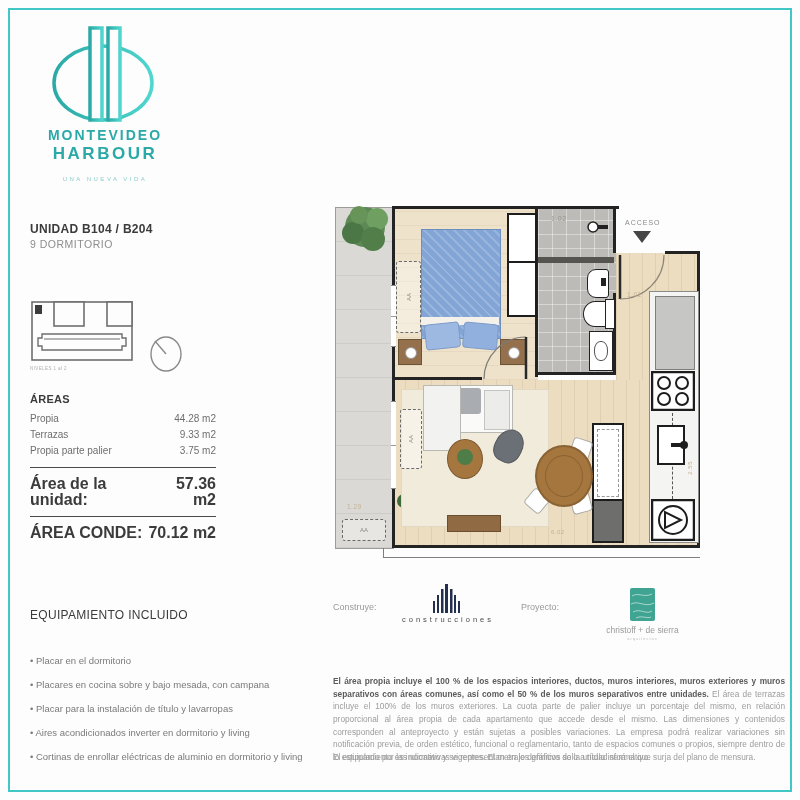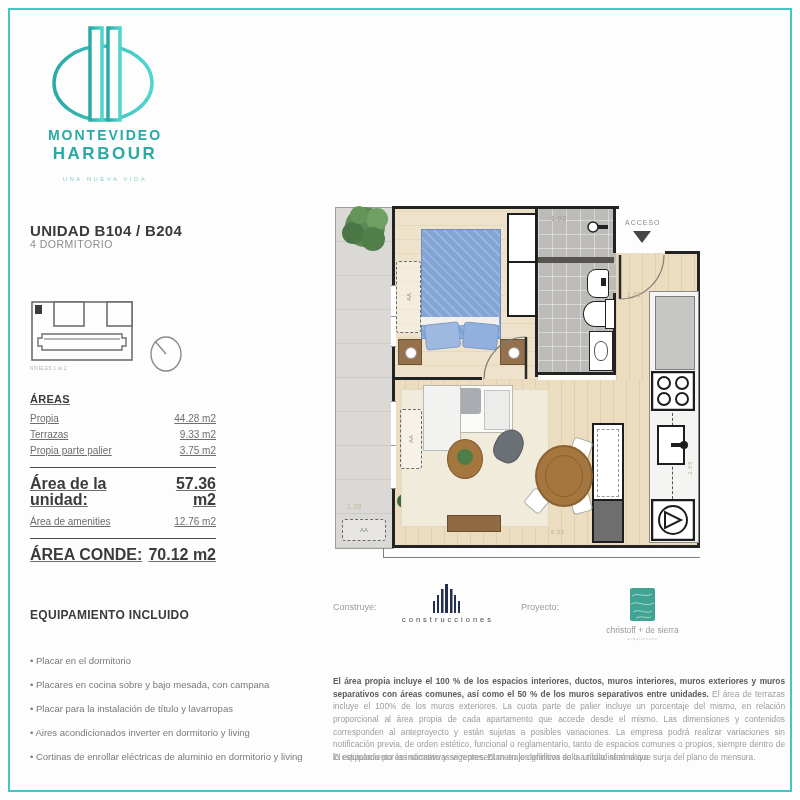--- a/index.html
+++ b/index.html
@@ -7,36 +7,36 @@
         font-family:"Liberation Sans",sans-serif;color:#3a3a3a;}
   .frame{position:absolute;inset:8px;border:2px solid #41c7c5;pointer-events:none;}
 
   
   .logo-wrap{position:absolute;left:30px;top:20px;width:150px;text-align:center;}
   .logo-svg{display:block;margin:0 auto;}
   .logo-title{font-size:14px;font-weight:600;letter-spacing:2px;color:#2aa9a6;margin-top:2px;}
   .logo-title2{font-size:17px;font-weight:700;letter-spacing:2.5px;color:#2aa9a6;margin-top:1px;}
   .logo-tag{font-size:6px;letter-spacing:2.5px;color:#8bcfc9;margin-top:12px;}
 
-  .unit-title{position:absolute;left:30px;top:222px;font-size:15px;font-weight:700;color:#3b3b3b;letter-spacing:.3px;}
+  .unit-title{position:absolute;left:30px;top:222px;font-size:12px;font-weight:700;color:#3b3b3b;letter-spacing:.3px;}
   .unit-sub{position:absolute;left:30px;top:238px;font-size:10.5px;color:#8d8d8d;letter-spacing:.5px;}
 
   .keyplan{position:absolute;left:30px;top:292px;}
   .keyplan-caption{position:absolute;left:30px;top:366px;font-size:4.5px;color:#b0b0b0;letter-spacing:.4px;}
   .compass{position:absolute;left:147px;top:332px;}
 
-  .areas{position:absolute;left:30px;top:393px;width:186px;font-size:10px;color:#6e6e6e;text-decoration:underline;}
+  .areas{position:absolute;left:30px;top:393px;width:186px;font-size:10px;color:#6e6e6e;}
   .areas h3{margin:0 0 6px 0;font-size:11px;font-weight:700;color:#3b3b3b;letter-spacing:.3px;}
   .arow{display:flex;justify-content:space-between;line-height:16px;}
   .arow .v{text-align:right;}
   .adiv{border-top:1.5px solid #4a4a4a;margin:8px 0 8px 0;}
   .arow.bold{font-weight:700;color:#3b3b3b;font-size:16px;}
   .arow.sp{margin-top:6px;}
 
-  .equip-h{position:absolute;left:30px;top:608px;font-size:12px;font-weight:700;color:#3b3b3b;letter-spacing:.3px;}
+  .equip-h{position:absolute;left:30px;top:608px;font-size:12px;font-weight:400;color:#3b3b3b;letter-spacing:.3px;}
   .equip-list{position:absolute;left:30px;top:655px;width:285px;font-size:9.5px;color:#7a7a7a;}
   .equip-list .it{margin-bottom:13px;line-height:11px;}
   .equip-list .it::before{content:"• ";color:#7a7a7a;}
 
   
   .construye-lbl{position:absolute;left:333px;top:602px;font-size:9px;color:#9a9a9a;}
   .builder{position:absolute;left:388px;top:583px;width:120px;text-align:center;}
   .builder .name{font-size:12.5px;font-weight:700;color:#232f4e;letter-spacing:.5px;margin-top:1px;}
   .builder .sub{font-size:7.5px;letter-spacing:3px;color:#4a4a4a;margin-top:2px;}
   .proyecto-lbl{position:absolute;left:521px;top:602px;font-size:9px;color:#9a9a9a;}
@@ -93,21 +93,21 @@
       <ellipse cx="63" cy="63" rx="49" ry="37" fill="none" stroke="url(#tg)" stroke-width="3.5"></ellipse>
       <rect x="50" y="8" width="12" height="92" fill="#fdfdfd" stroke="url(#tg)" stroke-width="3.5"></rect>
       <rect x="68" y="8" width="12" height="92" fill="#fdfdfd" stroke="url(#tg)" stroke-width="3.5"></rect>
     </svg>
     <div class="logo-title">MONTEVIDEO</div>
     <div class="logo-title2">HARBOUR</div>
     <div class="logo-tag">UNA NUEVA VIDA</div>
   </div>
 
   <div class="unit-title">UNIDAD B104 / B204</div>
-  <div class="unit-sub">4 DORMITORIO</div>
+  <div class="unit-sub">9 DORMITORIO</div>
 
   <svg class="keyplan" width="108" height="72" viewBox="0 0 108 72">
     <rect x="2" y="10" width="100" height="58" fill="none" stroke="#6e6e6e" stroke-width="1.6"></rect>
     <rect x="24" y="10" width="30" height="24" fill="#fdfdfd" stroke="#6e6e6e" stroke-width="1.6"></rect>
     <rect x="77" y="10" width="25" height="24" fill="#fdfdfd" stroke="#6e6e6e" stroke-width="1.6"></rect>
     <path d="M12 42 H92 V46 H96 V54 H92 V58 H12 V54 H8 V46 H12 Z" fill="none" stroke="#6e6e6e" stroke-width="1.4"></path>
     <line x1="14" y1="47" x2="90" y2="47" stroke="#6e6e6e" stroke-width="1"></line>
     <rect x="5" y="13" width="7" height="9" fill="#3c3c3c"></rect>
   </svg>
   <div class="keyplan-caption">NIVELES 1 al 2</div>
@@ -128,24 +128,20 @@
       <span class="v">9.33 m2</span>
     </div>
     <div class="arow">
       <span>Propia parte palier</span>
       <span class="v">3.75 m2</span>
     </div>
     <div class="adiv"></div>
     <div class="arow bold">
       <span>Área de la unidad:</span>
       <span class="v">57.36 m2</span>
-    </div>
-    <div class="arow sp">
-      <span>Área de amenities</span>
-      <span class="v">12.76 m2</span>
     </div>
     <div class="adiv"></div>
     <div class="arow bold">
       <span>ÁREA CONDE:</span>
       <span class="v">70.12 m2</span>
     </div>
   </div>
 
   <div class="equip-h">EQUIPAMIENTO INCLUIDO</div>
   <div class="equip-list">

